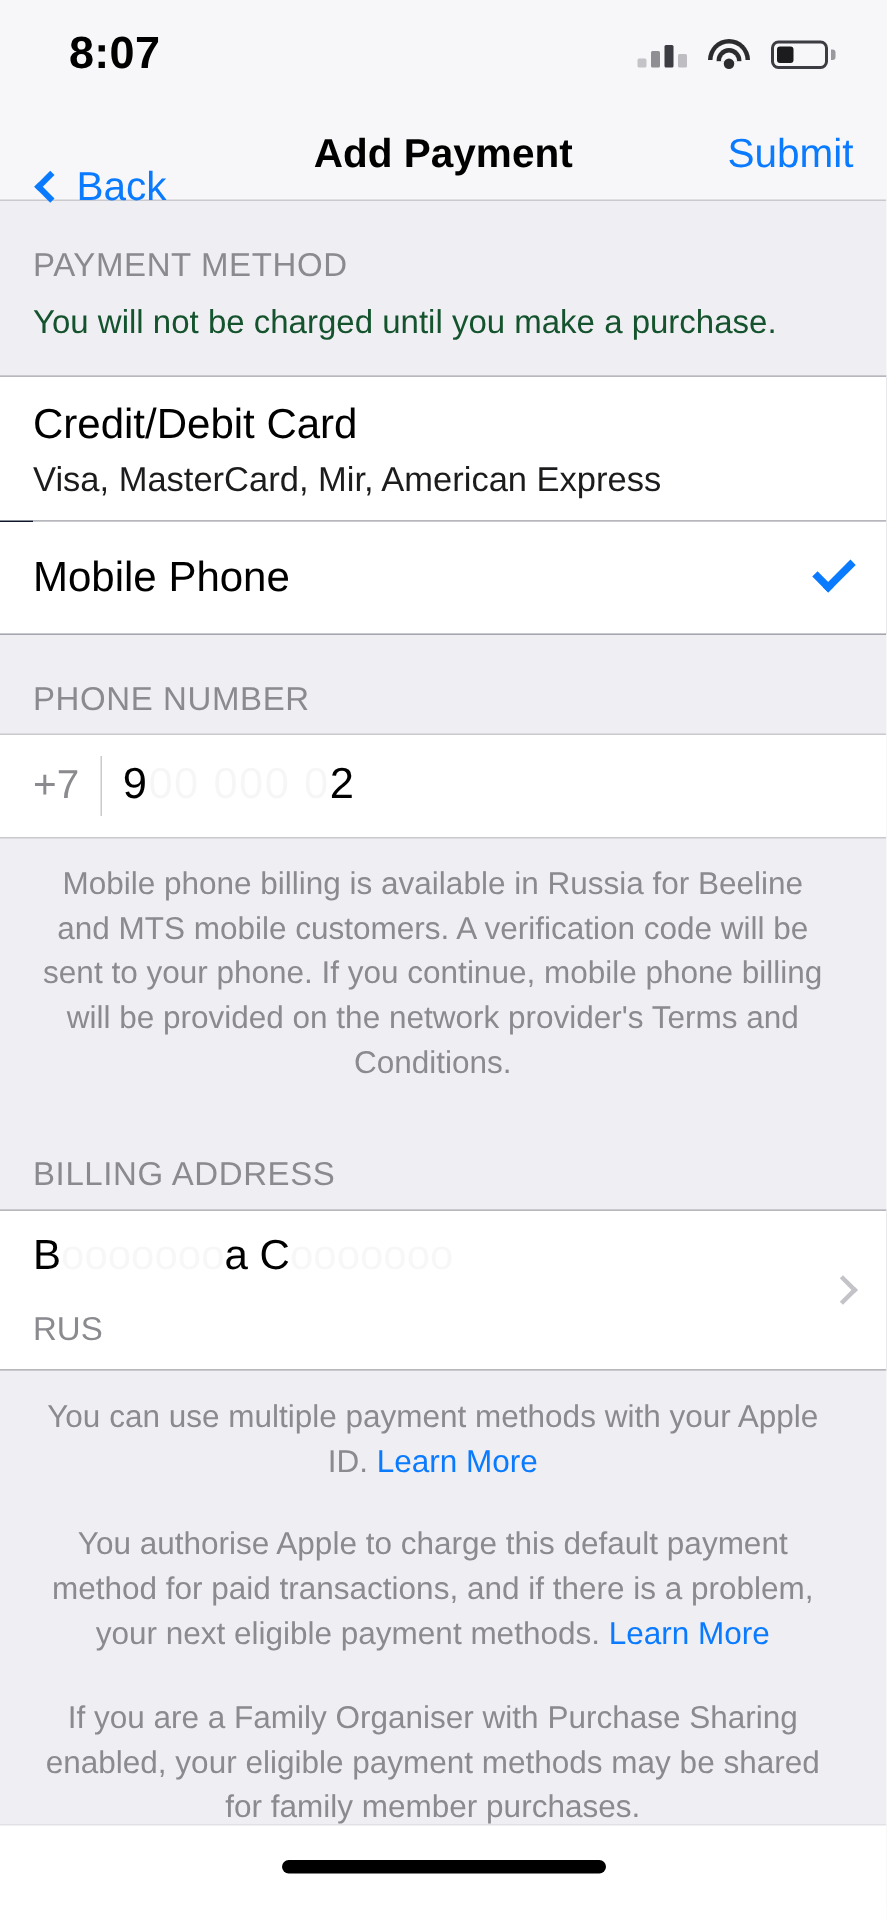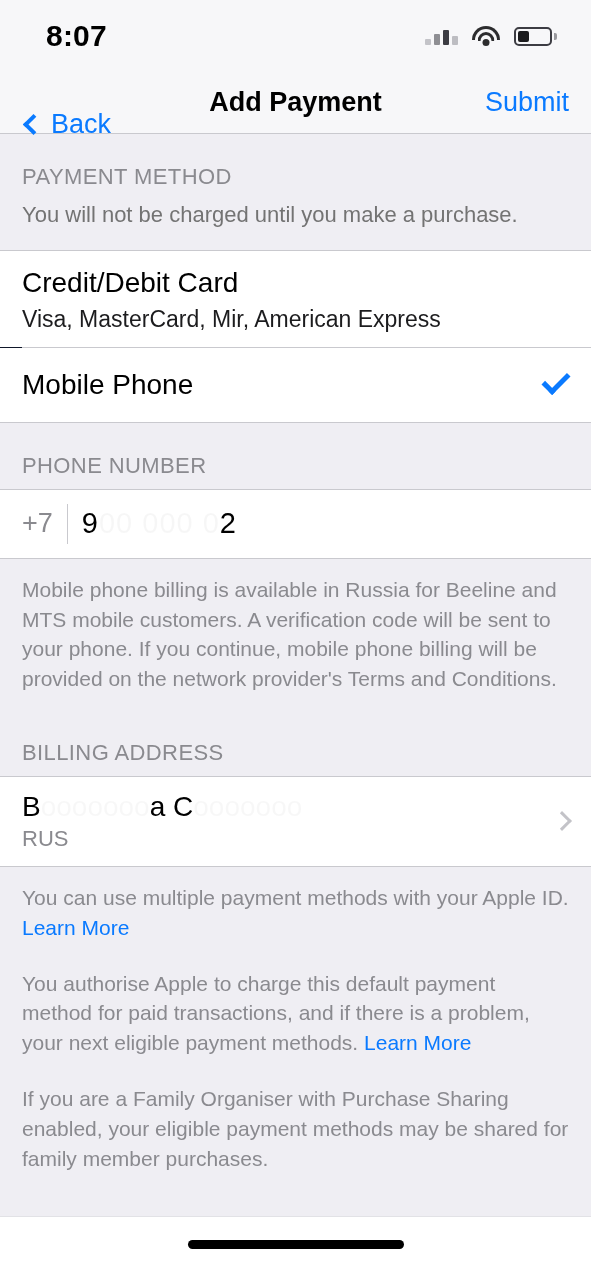--- a/index.html
+++ b/index.html
@@ -99,48 +99,49 @@
   
   .content { flex:1 1 auto; background:#EFEEF3; overflow:hidden; }
 
   .grp-header {
     padding:30px 22px 10px 22px;
     font-size:22px; color:#8A8A8F;
     letter-spacing:0.4px;
   }
   .grp-sub {
     padding:0 22px 20px 22px;
-    font-size:22px; color:#737373;
+    font-size:22px; color:#14532d;
     line-height:1.35;
   }
   .grp-footer {
-    padding:16px 22px 0 22px;
+    padding:16px 36px 0 22px;
     font-size:21px; color:#8A8A8F;
     line-height:1.42;
+    text-align:center;
   }
   .grp-footer p { margin-bottom:26px; }
   .grp-footer p:last-child { margin-bottom:0; }
   .link { color:#0A7AFF; cursor:pointer; }
 
   .card { background:#0f172a; border-top:1px solid #C9C9CE; border-bottom:1px solid #C9C9CE; }
 
   .row {
     display:flex; align-items:center;
     padding:0 22px;
     min-height:62px;
     position:relative;
     background:#fff;
     cursor:pointer;
   }
   .row.stack { flex-direction:column; align-items:flex-start; justify-content:center; padding-top:14px; padding-bottom:14px; }
   .sep { height:1px; background:#C9C9CE; margin-left:22px; }
 
   .row-title { font-size:28px; color:#000; line-height:1.25; }
   .row-sub   { font-size:23px; color:#1C1C1E; margin-top:6px; }
-  .row-sub2  { font-size:22px; color:#8A8A8F; margin-top:3px; }
+  .row-sub2  { font-size:22px; color:#8A8A8F; margin-top:20px; }
 
   .check {
     margin-left:auto; width:26px; height:15px;
     border-left:5px solid #0A7AFF; border-bottom:5px solid #0A7AFF;
     transform:rotate(-45deg); margin-bottom:8px;
   }
   .chev-right {
     margin-left:auto;
     width:14px; height:14px;
     border-top:3px solid #C3C3C8; border-right:3px solid #C3C3C8;

